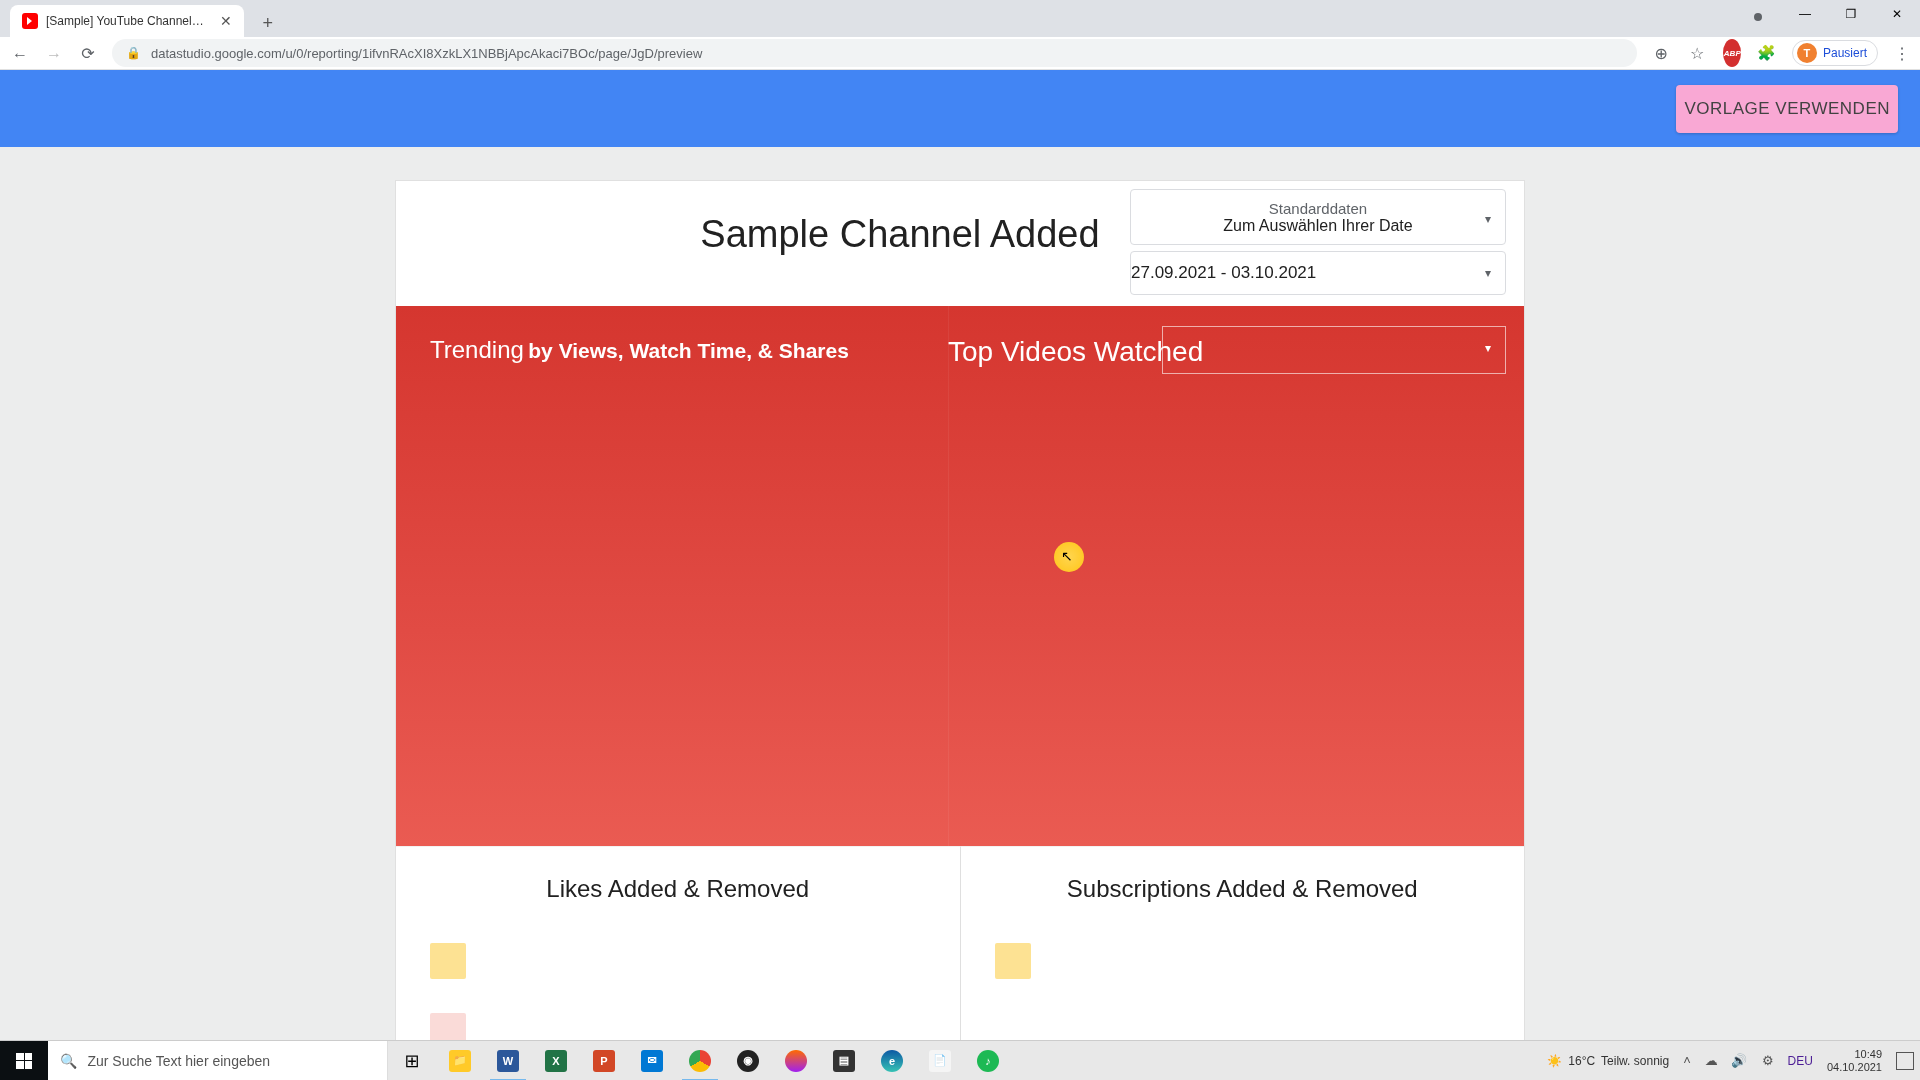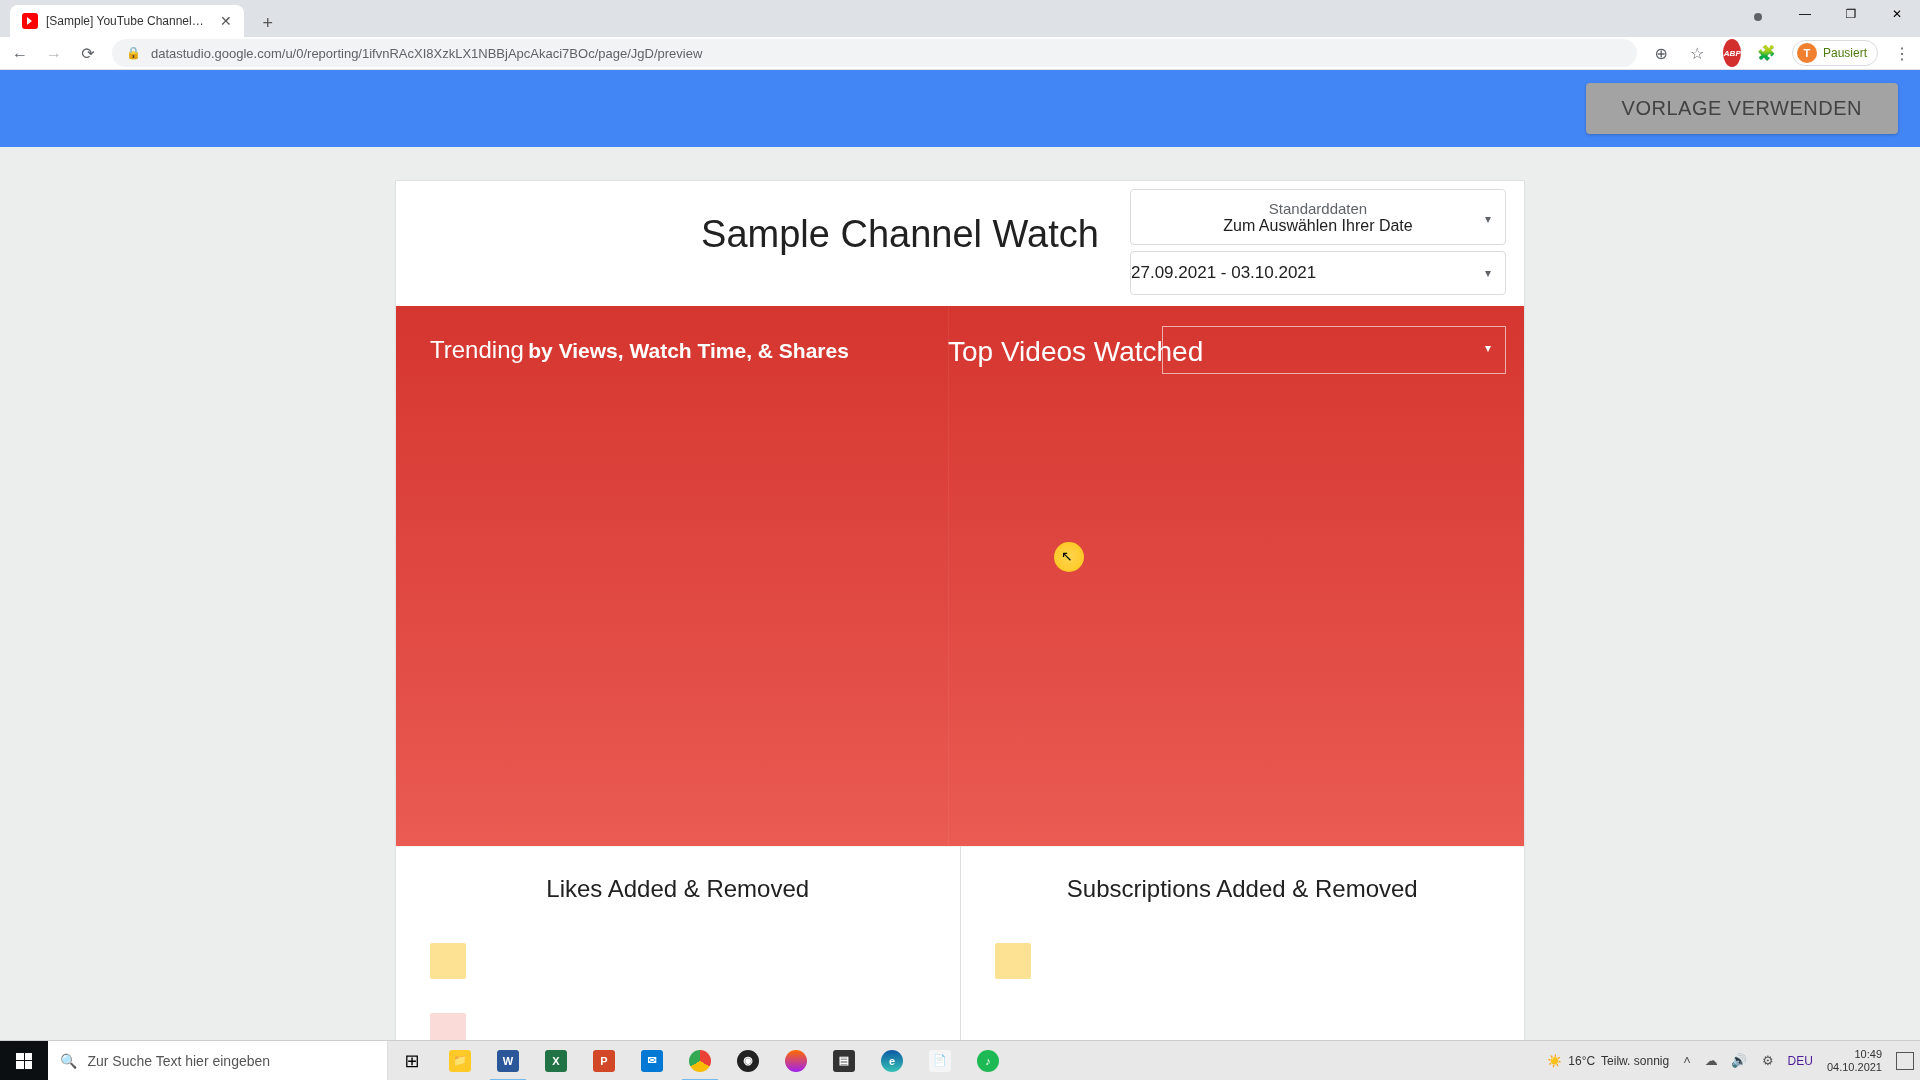--- a/index.html
+++ b/index.html
@@ -18,29 +18,29 @@
     .nav-btn { width: 20px; height: 20px; display: flex; align-items: center; justify-content: center; color: #5f6368; cursor: pointer; font-size: 16px; }
     .nav-btn.disabled { color: #bdbdbd; }
     .url-box { flex: 1; background: #f1f3f4; border-radius: 16px; height: 28px; display: flex; align-items: center; padding: 0 14px; gap: 10px; }
     .lock { color: #5f6368; font-size: 12px; }
     .url-text { font-size: 13px; color: #5f6368; }
     .right-icons { display: flex; align-items: center; gap: 16px; }
     .ext-icon { width: 18px; height: 28px; background: #d32f2f; border-radius: 50%; display: flex; align-items: center; justify-content: center; color: #fff; font-size: 8px; font-weight: bold; font-style: italic; }
     .puzzle-icon { color: #5f6368; font-size: 15px; }
     .profile-chip { display: flex; align-items: center; gap: 6px; border: 1px solid #dadce0; border-radius: 14px; padding: 2px 10px 2px 4px; }
     .profile-avatar { width: 20px; height: 20px; border-radius: 50%; background: #f08030; color: #fff; display: flex; align-items: center; justify-content: center; font-size: 11px; font-weight: bold; }
-    .profile-label { font-size: 12px; color: #4d7c0f; }
+    .profile-label { font-size: 12px; color: #1d4ed8; }
     .menu-dots { color: #5f6368; font-size: 16px; }
     .win-controls { position: absolute; top: 0; right: 0; display: flex; }
     .win-btn { width: 46px; height: 28px; display: flex; align-items: center; justify-content: center; color: #000; font-size: 12px; cursor: pointer; }
     .chrome-dot { position: absolute; top: 13px; right: 158px; width: 8px; height: 8px; background: #5f6368; border-radius: 50%; }
 
     
     .blue-bar { height: 77px; background: #4285f4; display: flex; align-items: center; justify-content: flex-end; padding-right: 22px; }
-    .use-template-btn { background: #a3a3a3; color: #424242; font-size: 20px; font-weight: 500; letter-spacing: .5px; padding: 14px 36px; border-radius: 4px; cursor: pointer; box-shadow: 0 1px 3px rgba(0,0,0,.2); }
+    .use-template-btn { background: #f9a8d4; color: #424242; font-size: 17px; font-weight: 500; letter-spacing: .5px; padding: 14px 8px; border-radius: 4px; cursor: pointer; box-shadow: 0 1px 3px rgba(0,0,0,.2); }
 
     
     .canvas-area { background: #eceded; height: calc(100% - 70px - 77px - 40px); display: flex; justify-content: center; overflow: hidden; padding-top: 34px; }
     .report { width: 1128px; background: #fff; box-shadow: 0 0 0 1px rgba(0,0,0,.05); }
 
     .report-header { height: 125px; position: relative; padding: 16px 18px 0 18px; }
     .report-title { font-size: 38px; font-weight: 400; color: #212121; text-align: center; margin-top: 16px; margin-left: -120px; }
     .data-source-dd { position: absolute; top: 8px; right: 18px; width: 376px; height: 56px; border: 1px solid #dadce0; border-radius: 4px; padding: 8px 14px; display: flex; flex-direction: column; justify-content: center; cursor: pointer; }
     .ds-label { font-size: 15px; color: #5f6368; text-align: center; }
     .ds-value { font-size: 16px; color: #212121; text-align: center; white-space: nowrap; overflow: hidden; }
@@ -135,21 +135,21 @@
   <div class="chrome-dot"></div>
 </div>
 
 <div class="blue-bar">
   <div class="use-template-btn">VORLAGE VERWENDEN</div>
 </div>
 
 <div class="canvas-area">
   <div class="report">
     <div class="report-header">
-      <div class="report-title">Sample Channel Watch</div>
+      <div class="report-title">Sample Channel Added</div>
       <div class="data-source-dd">
         <div class="ds-label">Standarddaten</div>
         <div class="ds-value">Zum Auswählen Ihrer Date</div>
       </div>
       <div class="date-range-dd">
         <div class="dr-value">27.09.2021 - 03.10.2021</div>
       </div>
     </div>
 
     <div class="red-section">

